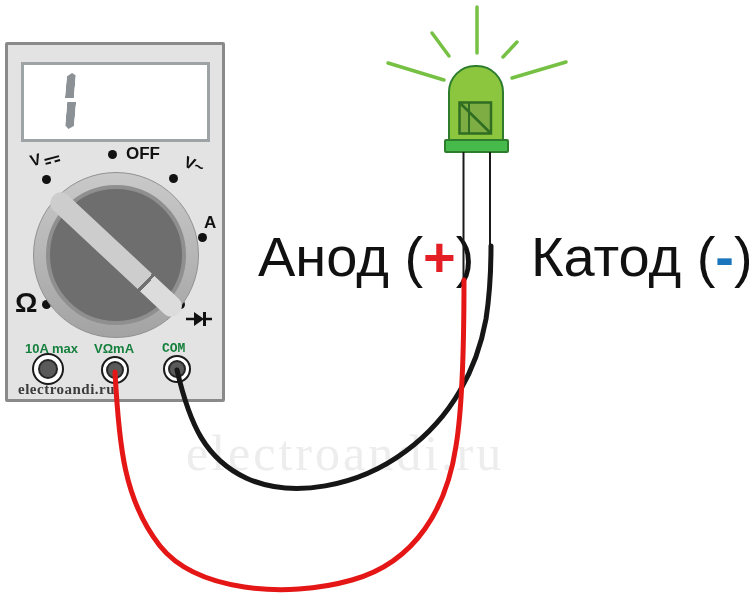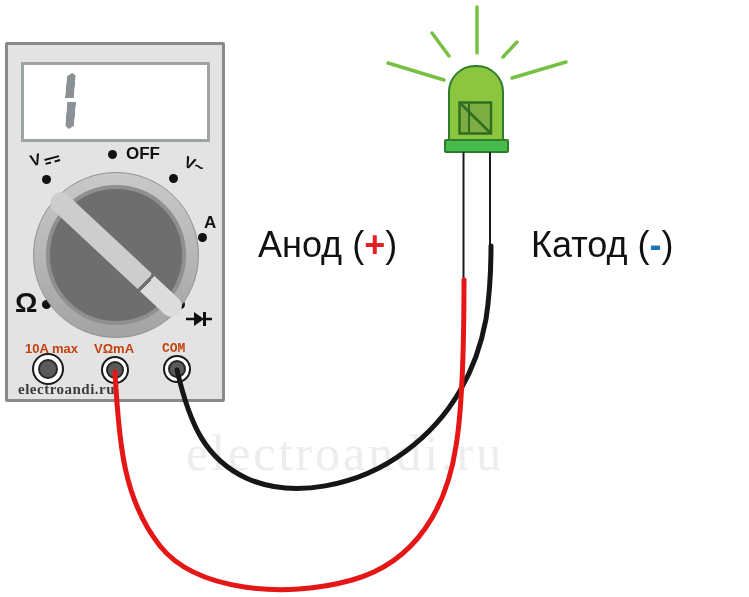--- a/index.html
+++ b/index.html
@@ -50,39 +50,39 @@
 
   .jack{position:absolute;border-radius:50%;background:#fff;border:2.5px solid #1a1a1a;
     box-sizing:border-box;display:flex;align-items:center;justify-content:center;}
   .jack .hole{border-radius:50%;background:#5a5a5a;border:2px solid #262626;box-sizing:border-box;}
   .jack-10a{left:24px;top:308px;width:32px;height:32px;}
   .jack-10a .hole{width:20px;height:20px;}
   .jack-vohm{left:93px;top:311px;width:28px;height:28px;}
   .jack-vohm .hole{width:18px;height:18px;}
   .jack-com{left:155px;top:310px;width:28px;height:28px;}
   .jack-com .hole{width:18px;height:18px;}
-  .jlabel{position:absolute;top:296px;font-size:13px;font-weight:bold;color:#c2410c;white-space:nowrap;}
+  .jlabel{position:absolute;top:296px;font-size:13px;font-weight:bold;color:#15803d;white-space:nowrap;}
   .jl-10a{left:17px;}
   .jl-vohm{left:86px;text-align:center;}
   .jl-com{left:154px;font-family:Liberation Mono, monospace;}
   .brand{position:absolute;left:10px;top:336px;font-family:"Liberation Serif",serif;
     font-size:15px;font-weight:bold;color:#3c3c3c;letter-spacing:0.5px;}
 
   
   .rays{position:absolute;left:380px;top:0;z-index:1;}
   .led-dome{position:absolute;left:448px;top:65px;width:56px;height:76px;box-sizing:border-box;
     background:var(--led-green,#8cc63e);border:2.5px solid var(--led-green-dark,#2d7d2d);
     border-radius:27px 27px 2px 2px;z-index:1;}
   .chip{position:absolute;left:8px;top:34px;}
   .led-flange{position:absolute;left:444px;top:139px;width:65px;height:14px;box-sizing:border-box;
     background:var(--led-flange,#46bb4c);border:2.5px solid var(--led-green-dark,#2d7d2d);
     border-radius:2px;z-index:1;}
 
   
-  .anno{position:absolute;top:224px;font-size:36px;color:#111;white-space:nowrap;z-index:2;}
+  .anno{position:absolute;top:224px;font-size:56px;color:#111;white-space:nowrap;z-index:2;}
   .anno-anode{left:258px;}
   .anno-cathode{left:531px;text-align:center;}
   .sign-plus{color:var(--plus-red,#e31e24);font-weight:bold;}
   .sign-minus{color:var(--minus-blue,#1b75bc);font-weight:bold;}
 
   
   .wires{position:absolute;left:0;top:0;z-index:3;pointer-events:none;}
 </style>
 </head>
 <body>

